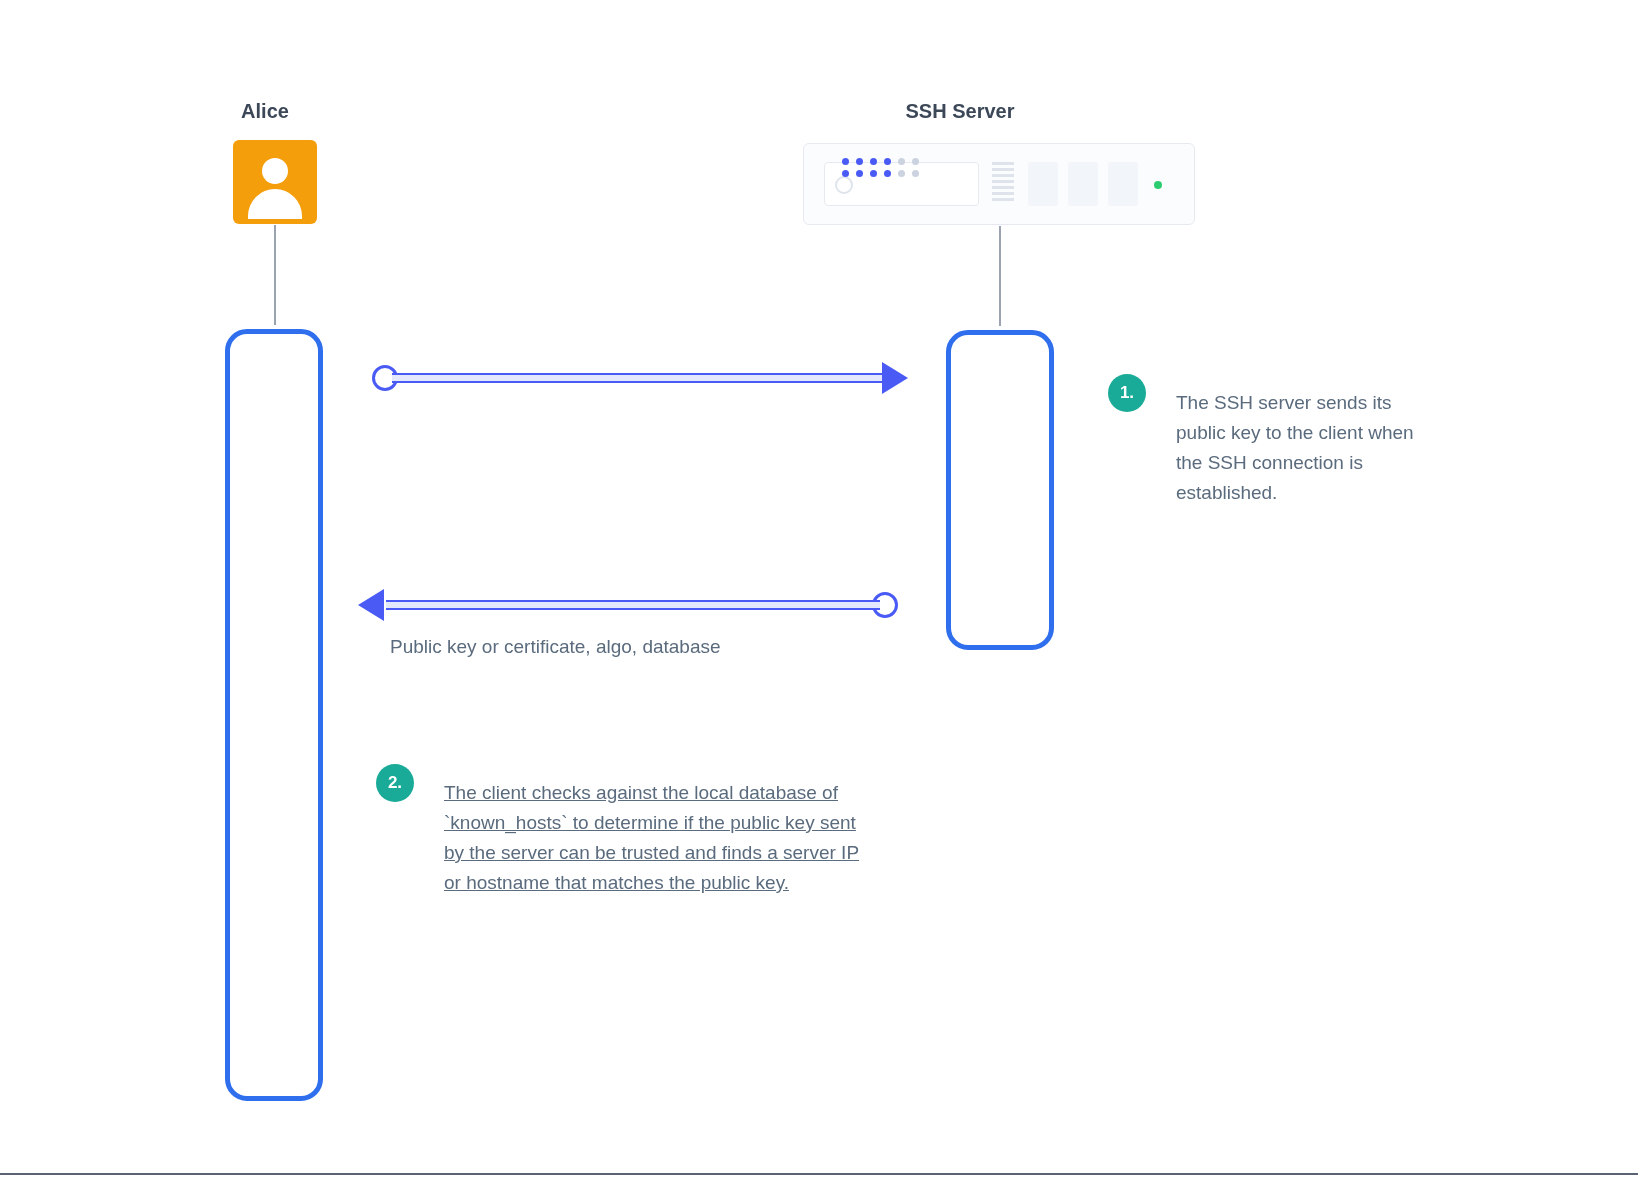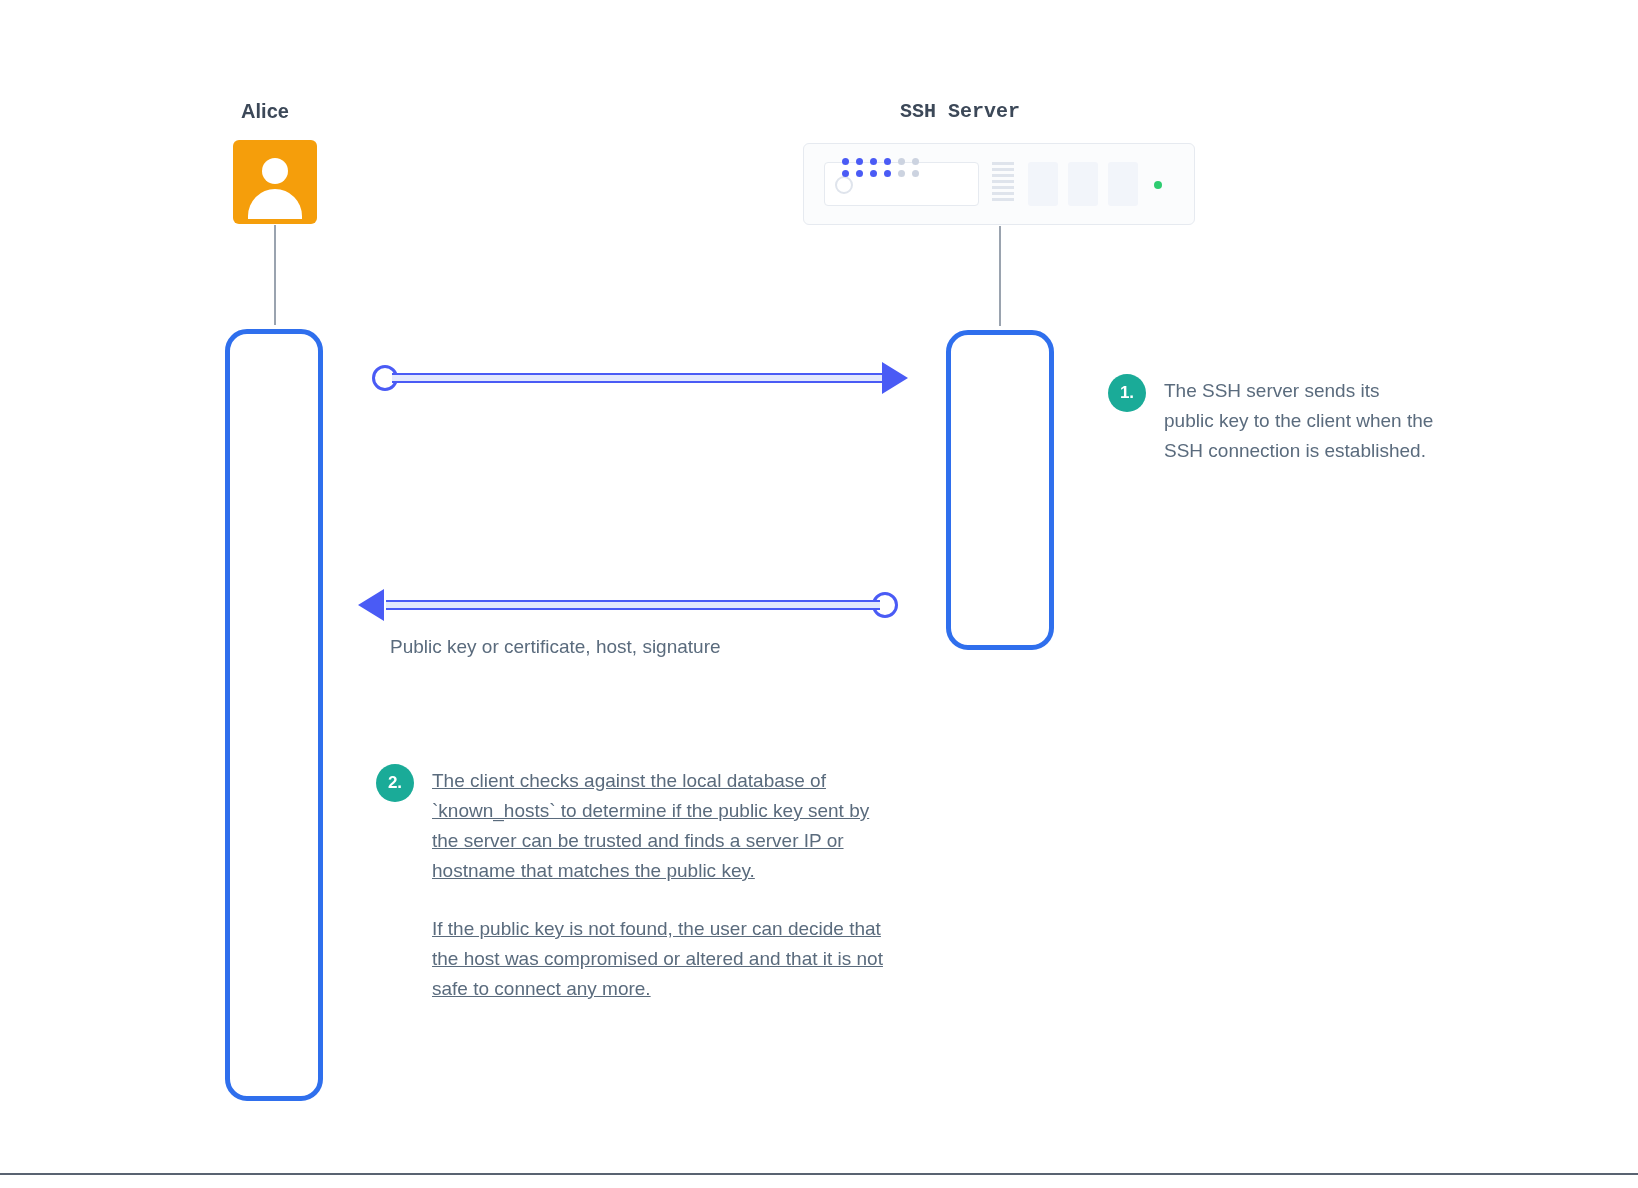--- a/index.html
+++ b/index.html
@@ -35,21 +35,21 @@
   
   .actor-label {
     position: absolute;
     font-size: 20px;
     font-weight: bold;
     color: #3c4858;
     text-align: center;
     white-space: nowrap;
   }
   #alice-label { left: 180px; top: 100px; width: 170px; }
-  #server-label { left: 860px; top: 100px; width: 200px; font-family: Liberation Mono, monospace; }
+  #server-label { left: 860px; top: 100px; width: 200px; }
 
   
   #alice-avatar {
     position: absolute;
     left: 233px;
     top: 140px;
     width: 84px;
     height: 84px;
     background: #f59e0b;
     border-radius: 6px;
@@ -258,21 +258,21 @@
     line-height: 38px;
   }
   .note .note-body {
     position: absolute;
     left: 56px;
     top: 2px;
     font-size: 19px;
     color: #5a6b7d;
     line-height: 30px;
   }
-  .note .note-body p { margin: 0; }
+  .note .note-body p { margin: 12px; }
   .note .note-body p + p { margin-top: 28px; }
 
   #note1 { left: 1108px; top: 374px; width: 320px; }
   #note1 .note-body { width: 270px; }
   #note2 { left: 376px; top: 764px; width: 500px; }
   #note2 .note-body { width: 460px; text-decoration: underline; }
 </style>
 </head>
 <body>
 
@@ -324,32 +324,31 @@
 
   <div class="msg-circle" id="msg1-circle"></div>
   <div class="msg-line" id="msg1-line"></div>
   <div class="arrow-right" id="msg1-arrow"></div>
 
   <div class="msg-circle" id="msg2-circle"></div>
   <div class="msg-line" id="msg2-line"></div>
   <div class="arrow-left" id="msg2-arrow"></div>
 
   <div id="msg2-caption">
-    <div class="sub">Public key or certificate, host, signature</div>
+    <div class="sub">Public key or certificate, algo, database</div>
   </div>
 
   <div class="note" id="note1">
     <div class="badge">1.</div>
     <div class="note-body">
       <p>The SSH server sends its public key to the client when the SSH connection is established.</p>
     </div>
   </div>
 
   <div class="note" id="note2">
     <div class="badge">2.</div>
     <div class="note-body">
       <p>The client checks against the local database of `known_hosts` to determine if the public key sent by the server can be trusted and finds a server IP or hostname that matches the public key.</p>
-      <p>If the public key is not found, the user can decide that the host was compromised or altered and that it is not safe to connect any more.</p>
     </div>
   </div>
 
   <div class="bottom-rule"></div>
 </div>
 
 </body></html>

